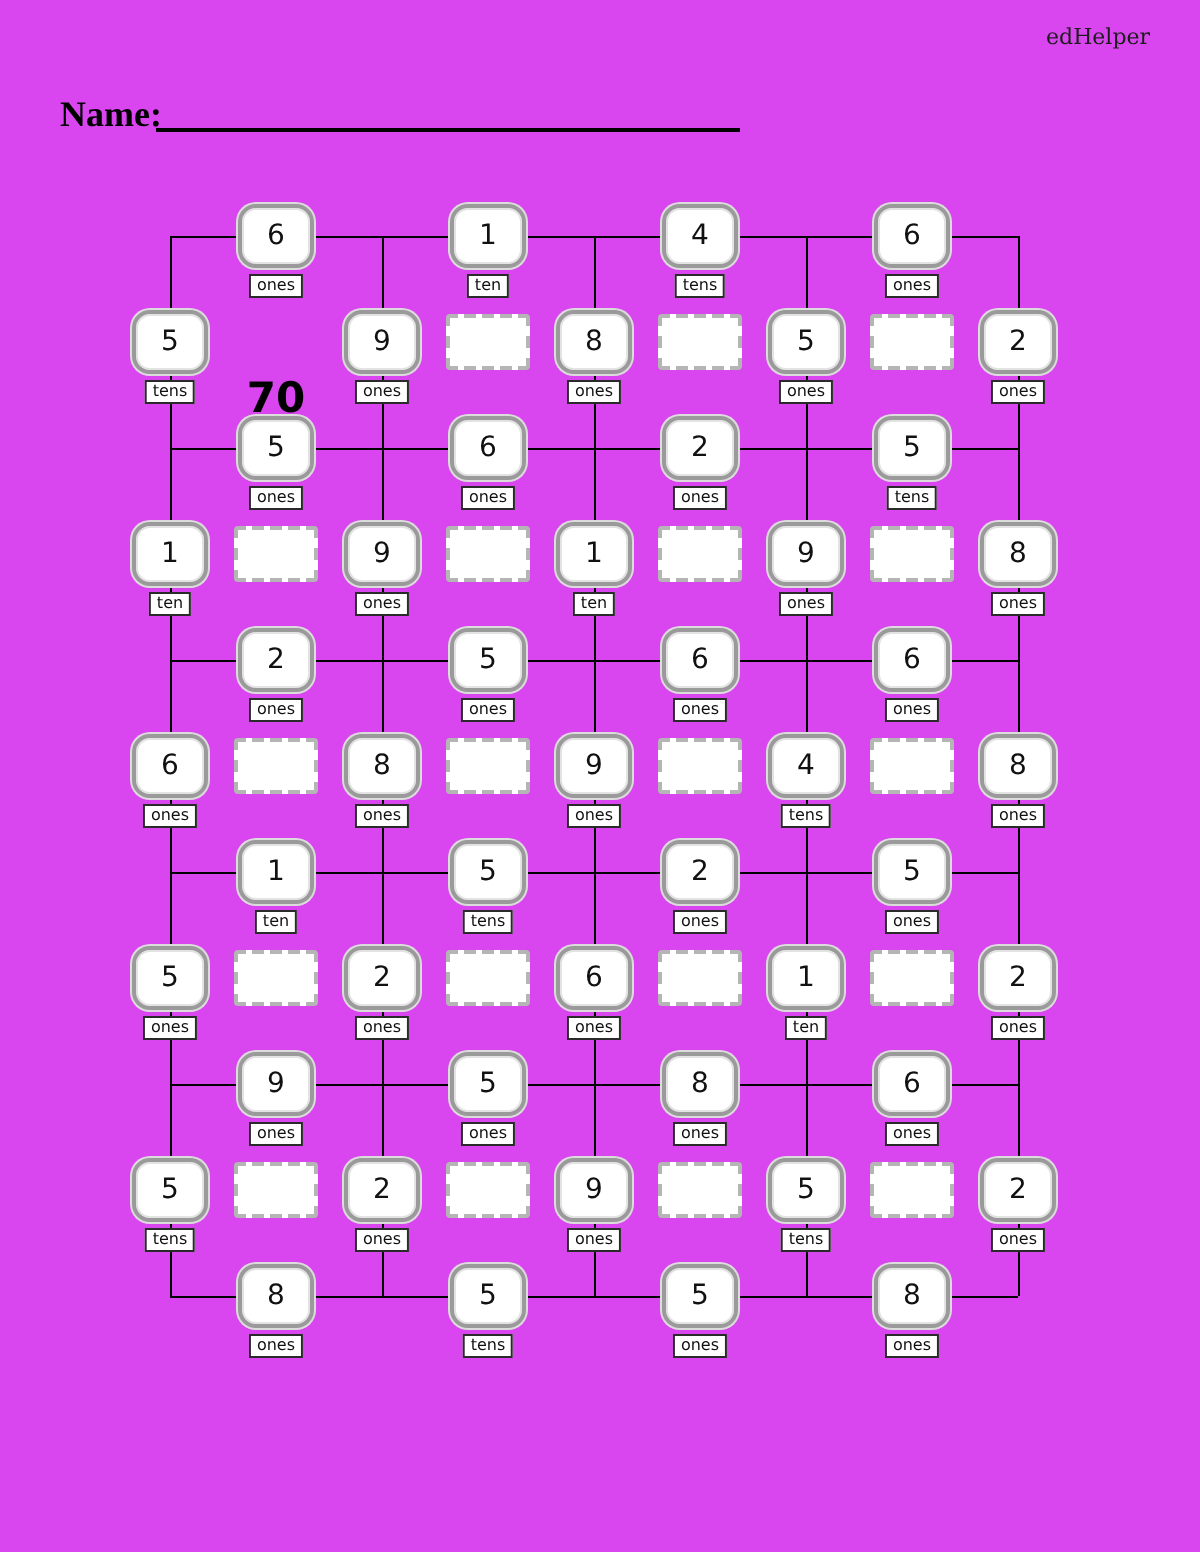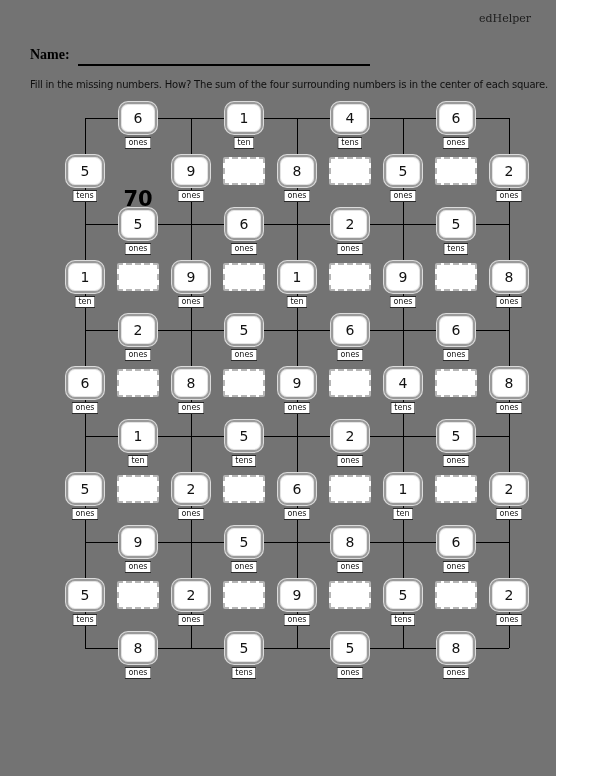--- a/index.html
+++ b/index.html
@@ -1,26 +1,26 @@
 <!DOCTYPE html>
 <html><head>
 <meta charset="utf-8">
 <style>
   html,body{margin:0;padding:0;background:#ffffff;}
   .sheet{
-    position:relative;width:556px;height:776px;background:#737373;
+    position:relative;width:600px;height:776px;background:#d946ef;
     font-family:"DejaVu Sans",sans-serif;overflow:hidden;color:#111;
   }
   .brand{
     position:absolute;top:12px;right:25px;
     font-family:"DejaVu Serif",serif;font-size:11px;color:#1d1d1d;
   }
   .name-label{
     position:absolute;left:30px;top:47px;
-    font-family:"Liberation Serif",serif;font-weight:bold;font-size:14px;color:#000;
+    font-family:"Liberation Serif",serif;font-weight:bold;font-size:18px;color:#000;
   }
   .name-line{position:absolute;left:78px;top:64px;width:292px;height:1.5px;background:#000;}
   .instructions{
     position:absolute;left:30px;top:79px;font-size:10px;letter-spacing:-0.2px;
     color:#101010;white-space:nowrap;
   }
   .puzzle{position:absolute;left:0;top:0;width:600px;height:776px;}
   .grid-line{position:absolute;background:#000;}
   .node{position:absolute;width:0;height:0;}
   .numbox{
@@ -46,21 +46,20 @@
     font-size:21px;font-weight:bold;color:#000;margin-top:28px;
   }
 </style>
 </head>
 <body>
 
 <div class="sheet">
   <div class="brand">edHelper</div>
   <span class="name-label">Name:</span>
   <div class="name-line"></div>
-  <div class="instructions">Fill in the missing numbers.  How?  The sum of the four surrounding numbers is in the center of each square.</div>
   <div class="puzzle" id="puzzle">
       <div class="grid-line" style="left: 85px; top: 118px; width: 424px; height: 1px;"></div>
       <div class="grid-line" style="left: 85px; top: 224px; width: 424px; height: 1px;"></div>
       <div class="grid-line" style="left: 85px; top: 330px; width: 424px; height: 1px;"></div>
       <div class="grid-line" style="left: 85px; top: 436px; width: 424px; height: 1px;"></div>
       <div class="grid-line" style="left: 85px; top: 542px; width: 424px; height: 1px;"></div>
       <div class="grid-line" style="left: 85px; top: 648px; width: 424px; height: 1px;"></div>
       <div class="grid-line" style="left: 85px; top: 118px; width: 1px; height: 530px;"></div>
       <div class="grid-line" style="left: 191px; top: 118px; width: 1px; height: 530px;"></div>
       <div class="grid-line" style="left: 297px; top: 118px; width: 1px; height: 530px;"></div>

